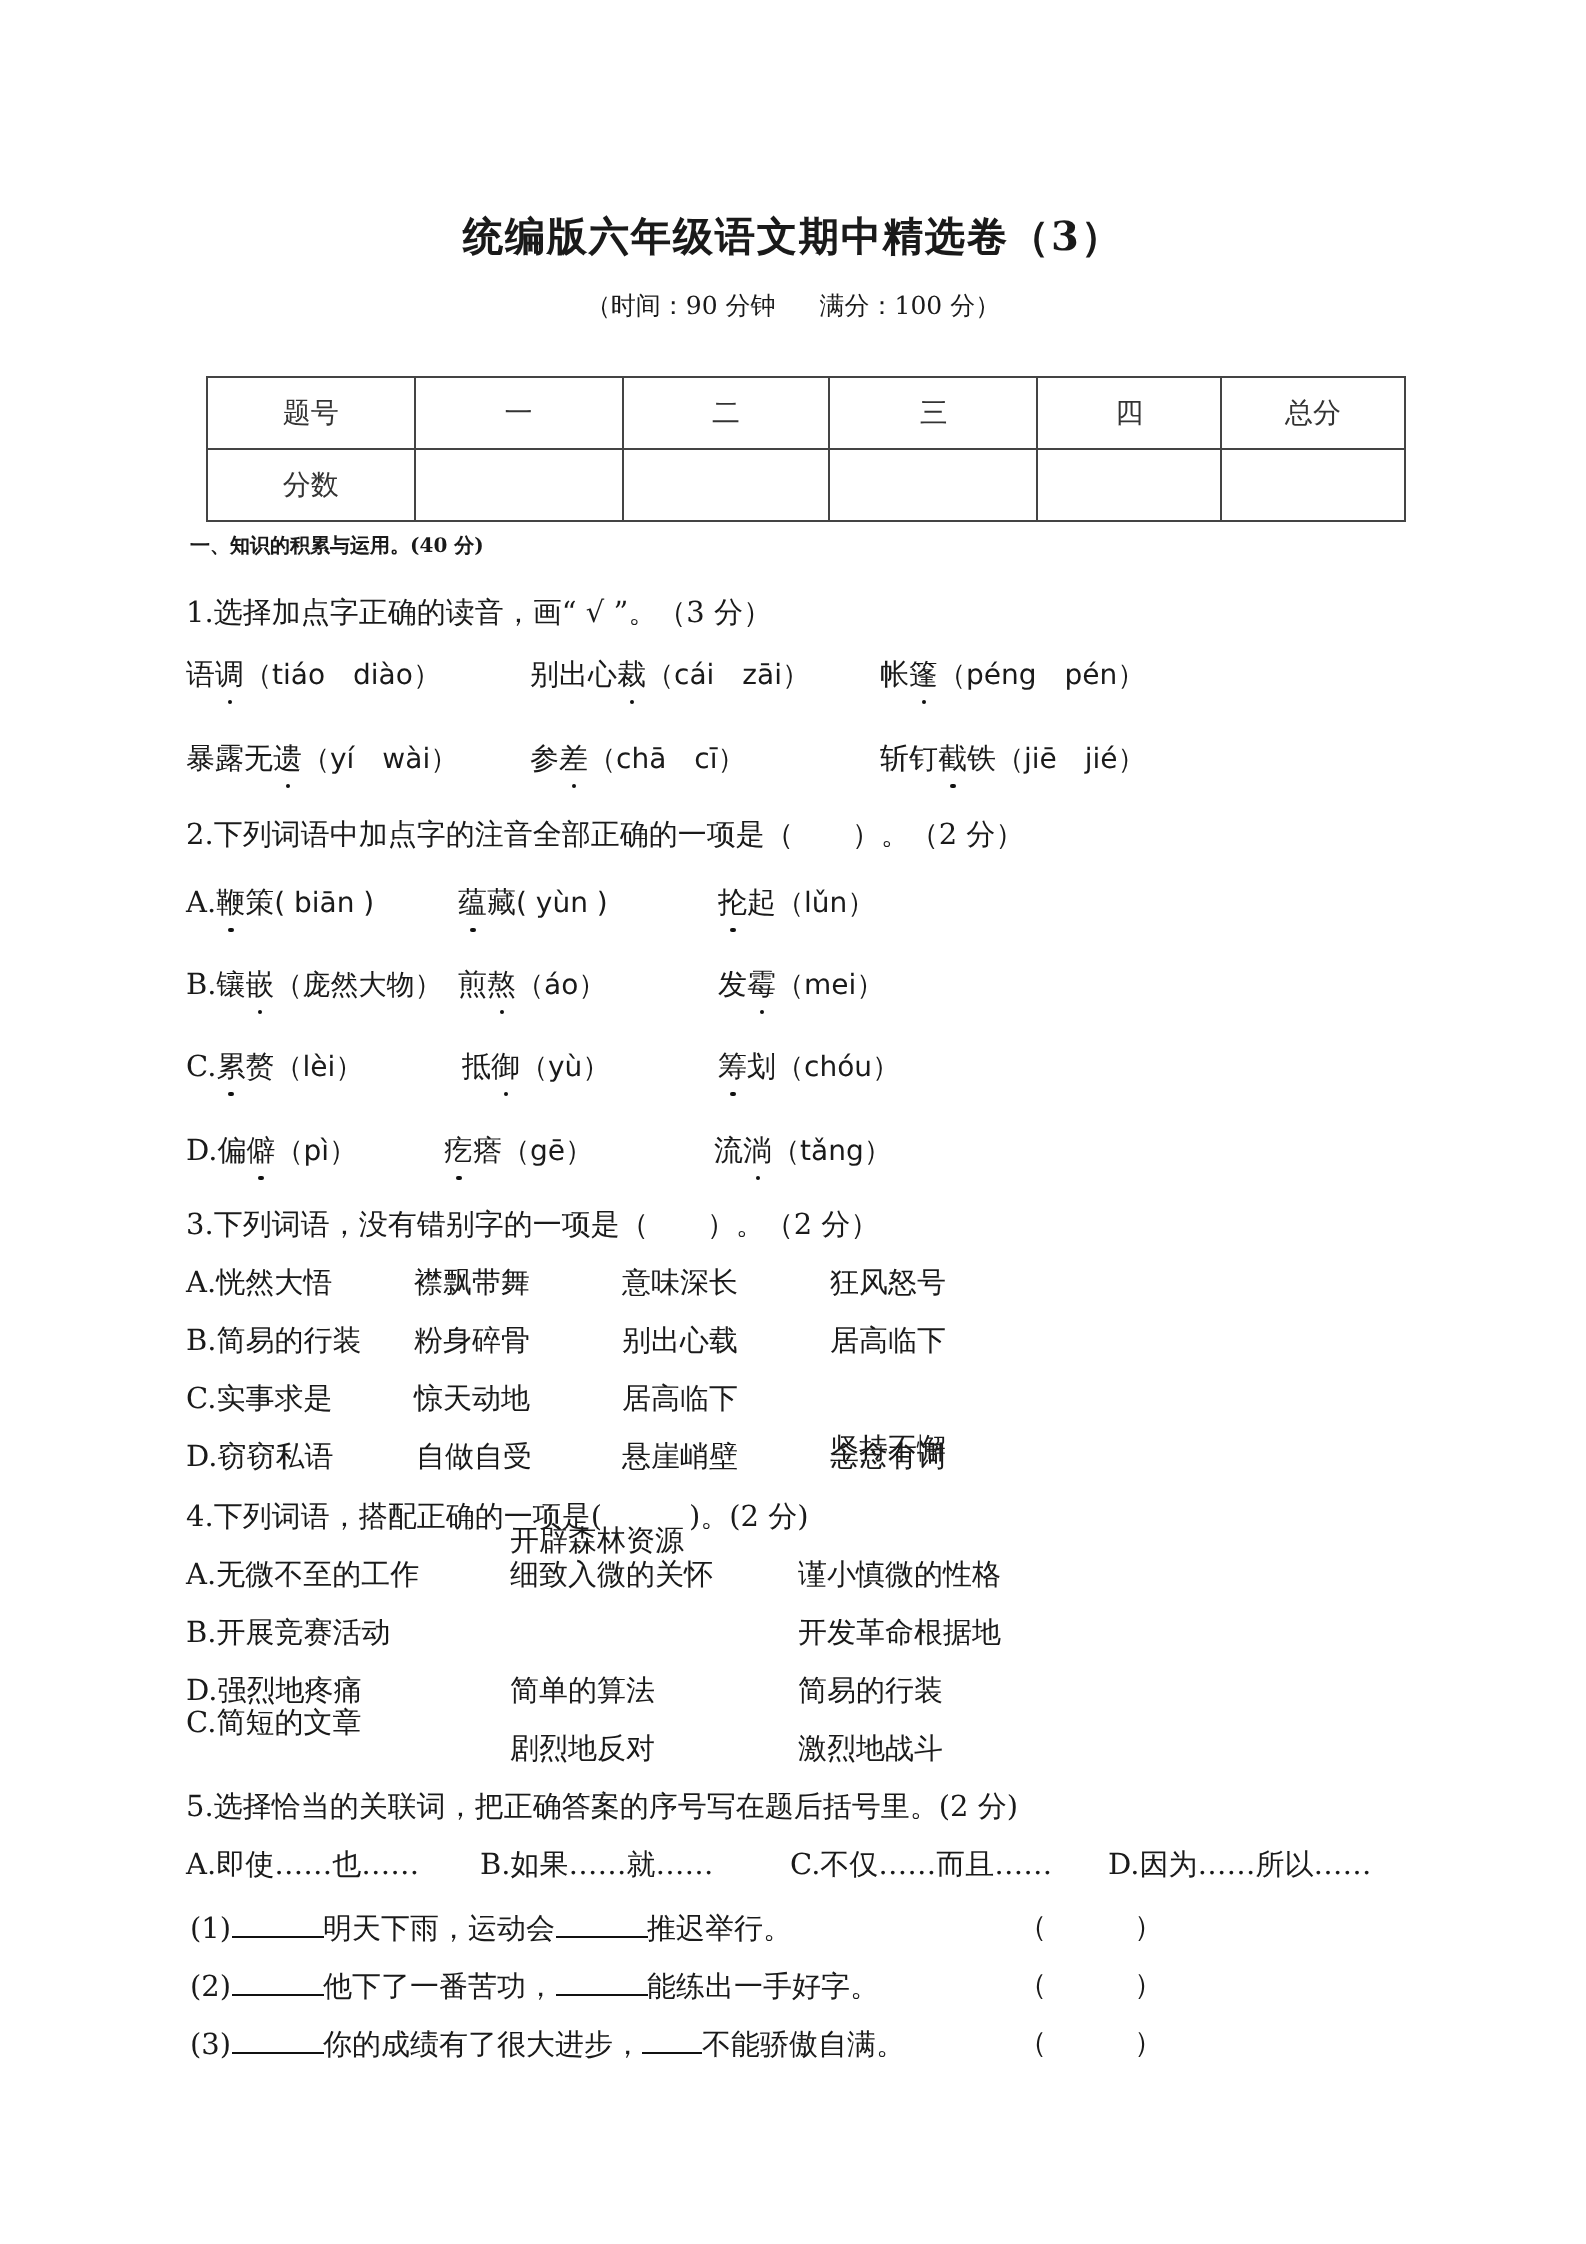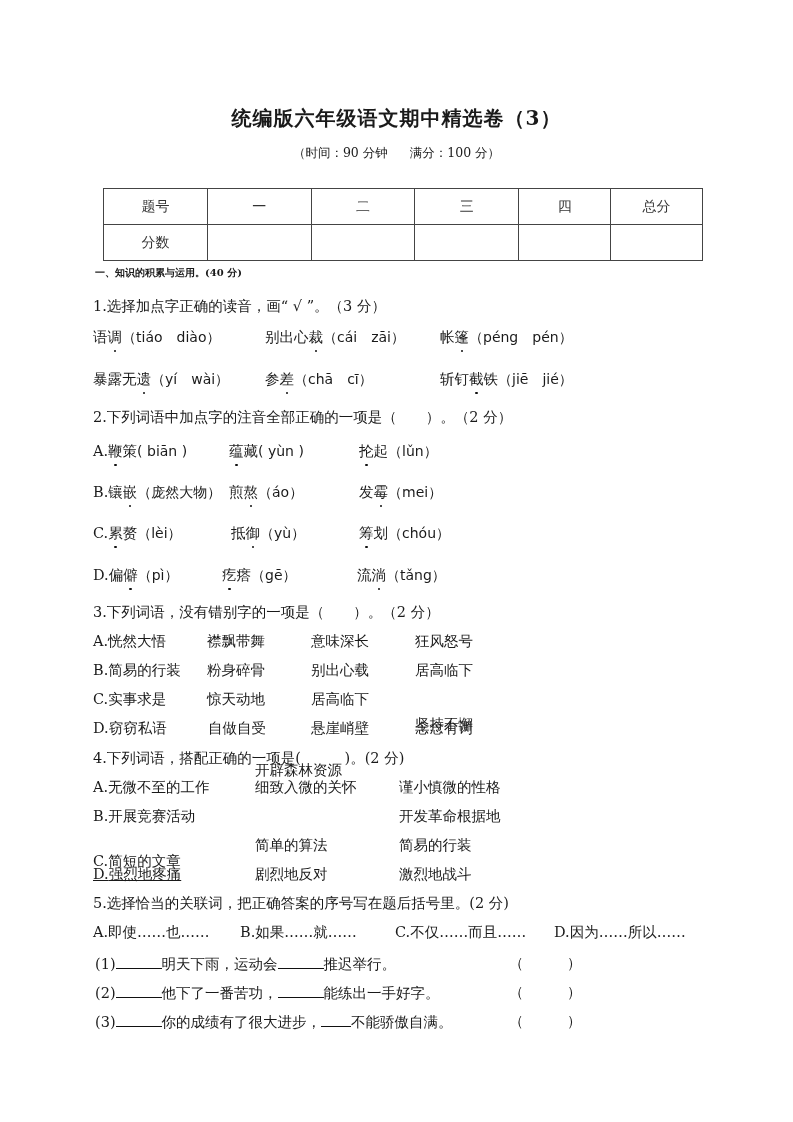--- a/index.html
+++ b/index.html
@@ -153,21 +153,21 @@
 <div class="cell row" style="left:399px; top:778px;">谨小慎微的性格</div>
 
 <div class="cell row" style="left:93px; top:807px;"><span>B.</span><span>开展竞赛活动</span></div>
 <div class="cell row" style="left:255px; top:761px;text-align:right;">开辟森林资源</div>
 <div class="cell row" style="left:399px; top:807px;">开发革命根据地</div>
 
 <div class="cell row" style="left:93px; top:836px;margin-top:16px;"><span>C.</span><span>简短的文章</span></div>
 <div class="cell row" style="left:255px; top:836px;">简单的算法</div>
 <div class="cell row" style="left:399px; top:836px;">简易的行装</div>
 
-<div class="cell row" style="left:93px; top:865px;text-decoration:underline;"><span>D.</span><span>强烈地疼痛</span></div>
+<div class="cell row" style="left:93px; top:836px;"><span>D.</span><span>强烈地疼痛</span></div>
 <div class="cell row" style="left:255px; top:865px;">剧烈地反对</div>
 <div class="cell row" style="left:399px; top:865px;">激烈地战斗</div>
 
 <div class="abs q" style="left:93px; top:894px;">5.选择恰当的关联词，把正确答案的序号写在题后括号里。(2 分)</div>
 
 <div class="cell row" style="left:93px; top:923px;">A.即使……也……</div>
 <div class="cell row" style="left:240px; top:923px;">B.如果……就……</div>
 <div class="cell row" style="left:395px; top:923px;">C.不仅……而且……</div>
 <div class="cell row" style="left:554px; top:923px;">D.因为……所以……</div>
 

